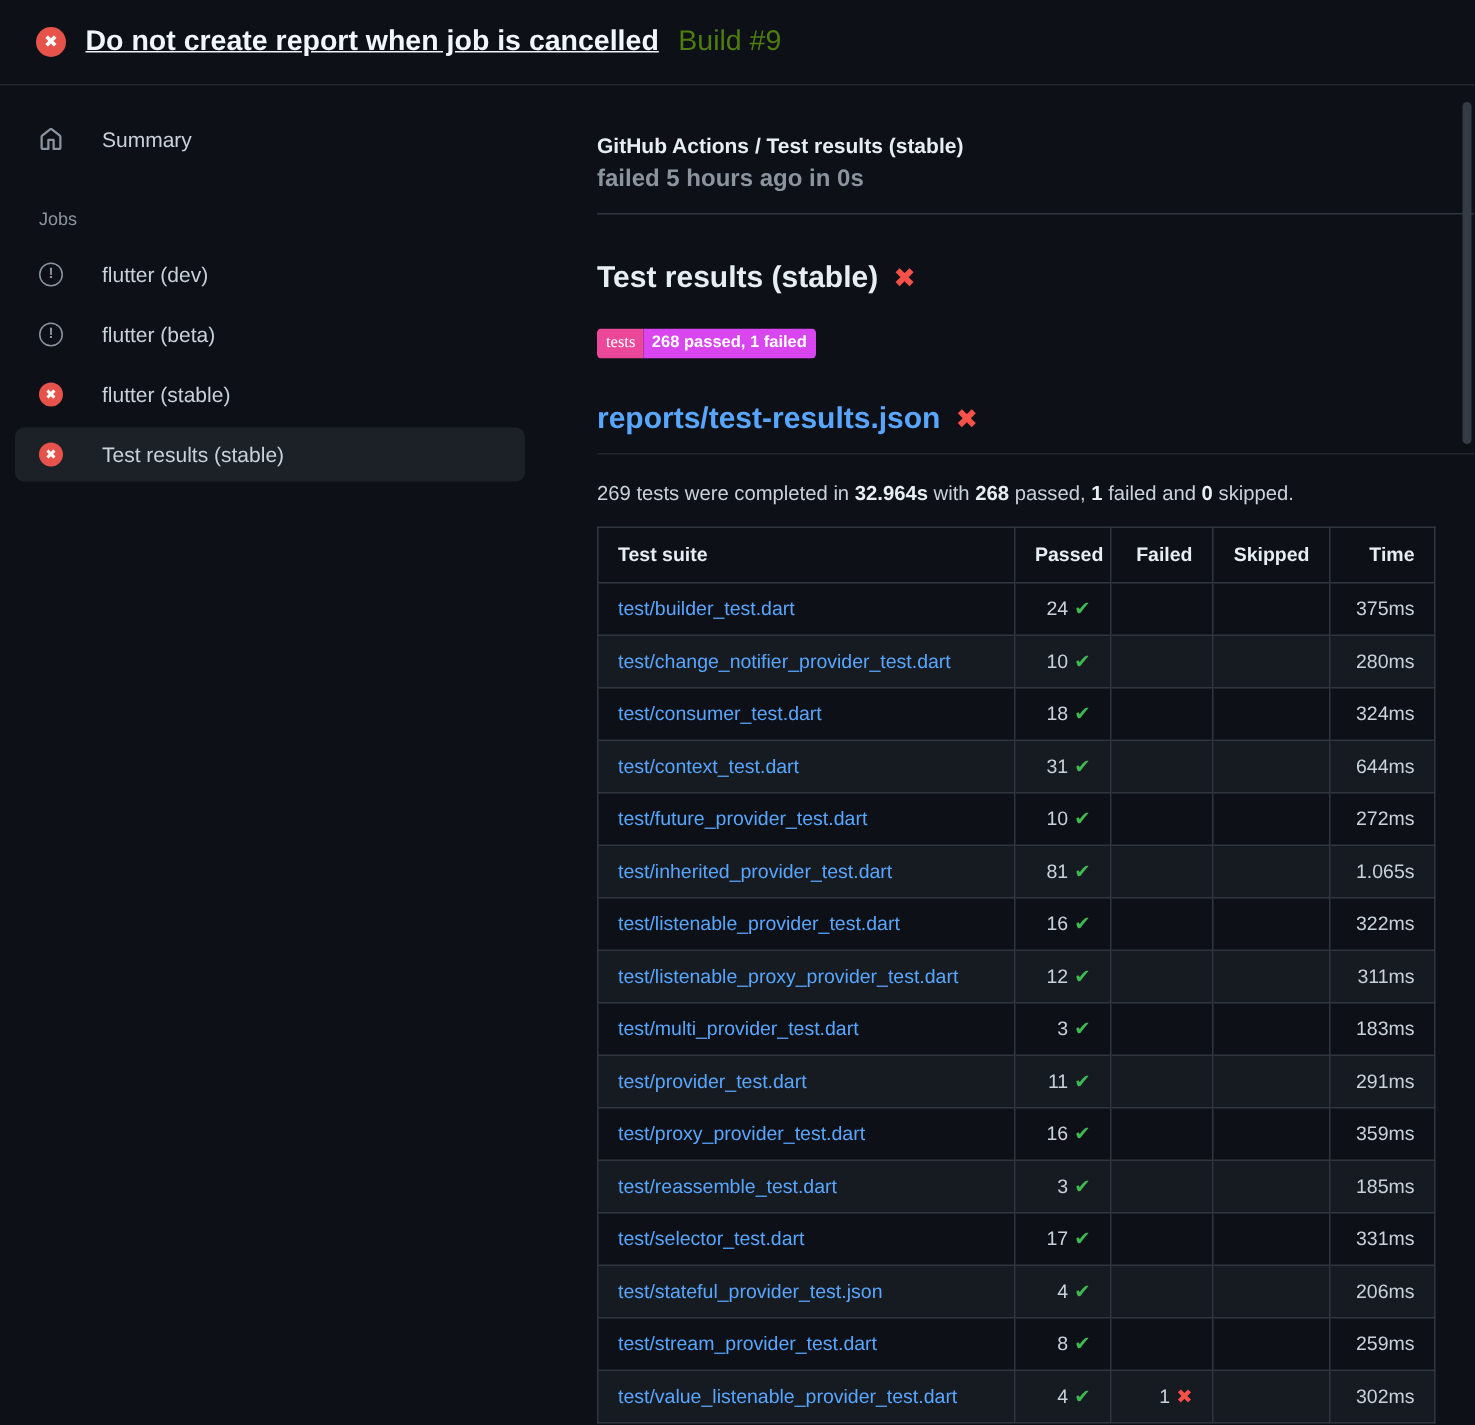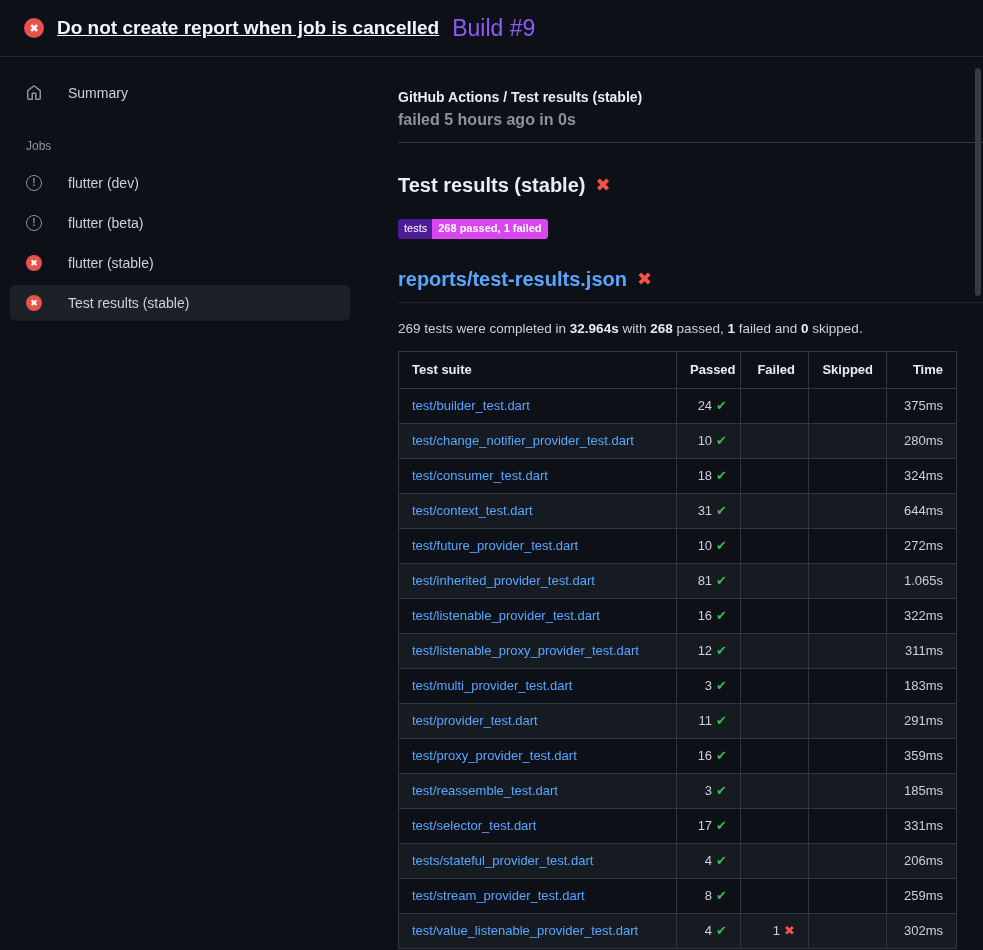--- a/index.html
+++ b/index.html
@@ -13,21 +13,21 @@
     position: relative;
   }
 
   
   .app-header {
     display: flex; align-items: center; gap: 13px;
     padding: 14px 24px; border-bottom: 1px solid #21262d;
     height: 57px;
   }
   .page-title { font-size: 19px; font-weight: 700; color: #f0f6fc; line-height: 28px; text-decoration: underline; }
-  .build-number { font-size: 23px; font-weight: 400; color: #8b5cf6; line-height: 28px; }
+  .build-number { font-size: 19px; font-weight: 400; color: #4d7c0f; line-height: 28px; }
 
   
   .st-fail {
     display: inline-flex; align-items: center; justify-content: center;
     width: 16px; height: 16px; border-radius: 50%;
     background: #e5534b; color: #0d1117; flex: none;
     font-size: 9px; font-weight: 700; line-height: 1; color: #fff;
   }
   .st-fail.big { width: 20px; height: 20px; font-size: 11px; }
   .st-neutral {
@@ -61,21 +61,21 @@
   .section-title {
     margin-top: 28px; font-size: 20px; font-weight: 700; color: #e6edf3;
     line-height: 28px; display: flex; align-items: center; gap: 10px;
   }
   .x-mark { color: #f85149; font-size: 18px; font-weight: 700; }
 
   .badge {
     display: inline-flex; margin-top: 20px; border-radius: 3px; overflow: hidden;
     font-size: 11px; line-height: 1;
   }
-  .badge-label { background: #4c1d95; color: #ffffff; padding: 4px 5px 5px 6px; }
+  .badge-label { background: #ec4899; color: #ffffff; padding: 4px 5px 5px 6px; font-family: Liberation Serif, serif; }
   .badge-value { background: #d946ef; color: #ffffff; padding: 4px 6px 5px 6px; font-weight: bold; }
 
   .report-title {
     margin-top: 26px; font-size: 20px; font-weight: 700; line-height: 28px;
     display: flex; align-items: center; gap: 10px;
     border-bottom: 1px solid #21262d; padding-bottom: 9px;
   }
   .report-title a { color: #58a6ff; text-decoration: none; cursor: pointer; }
 
   .summary-line { margin-top: 16px; font-size: 13.5px; color: #c9d1d9; line-height: 20px; }
@@ -271,21 +271,21 @@
     <td class="time-cell">185ms</td>
   </tr>
           <tr>
     <td><a class="suite-link">test/selector_test.dart</a></td>
     <td class="num"><span class="pass-count">17</span><span class="check-glyph">✔</span></td>
     <td class="num"><span class="fail-count"></span></td>
     <td class="num"></td>
     <td class="time-cell">331ms</td>
   </tr>
           <tr>
-    <td><a class="suite-link">tests/stateful_provider_test.dart</a></td>
+    <td><a class="suite-link">test/stateful_provider_test.json</a></td>
     <td class="num"><span class="pass-count">4</span><span class="check-glyph">✔</span></td>
     <td class="num"><span class="fail-count"></span></td>
     <td class="num"></td>
     <td class="time-cell">206ms</td>
   </tr>
           <tr>
     <td><a class="suite-link">test/stream_provider_test.dart</a></td>
     <td class="num"><span class="pass-count">8</span><span class="check-glyph">✔</span></td>
     <td class="num"><span class="fail-count"></span></td>
     <td class="num"></td>

